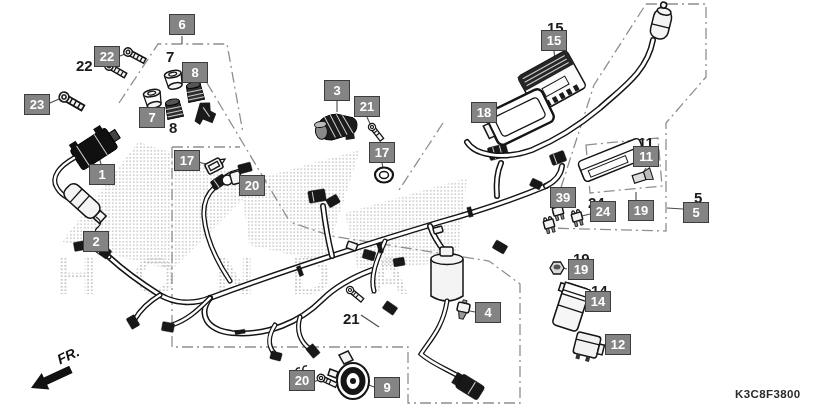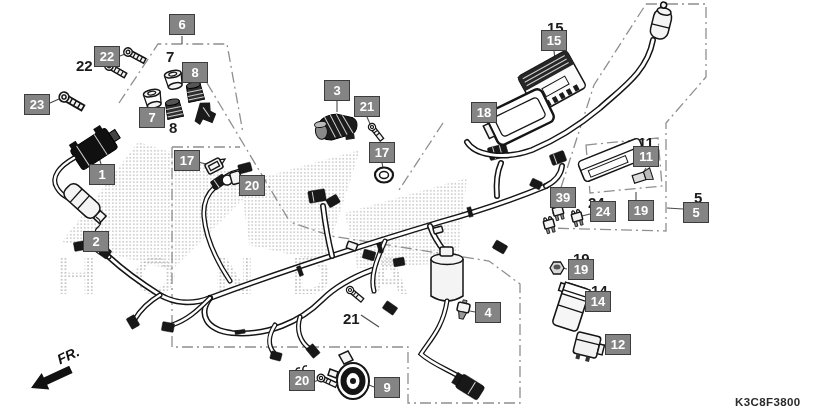--- a/index.html
+++ b/index.html
@@ -25,21 +25,21 @@
   .ln{fill:none;stroke:#151515;stroke-width:1.3;}
   .wdetail{stroke:#fff;stroke-width:1;opacity:.8;}
   
   .co{position:absolute;z-index:3;width:26px;height:21px;background:#848484;border:1px solid #3c3c3c;
       color:#fff;font-size:13px;font-weight:700;display:flex;align-items:center;justify-content:center;
       box-sizing:border-box;cursor:pointer;}
   .pn{position:absolute;z-index:2;font-size:15px;font-weight:600;color:#1c1c1c;}
   .fr{position:absolute;z-index:2;left:58px;top:352px;font-size:14px;font-weight:800;color:#111;
       transform:rotate(-25deg);transform-origin:left center;font-style:italic;}
   .code{position:absolute;z-index:2;left:735px;top:388px;font-size:11.5px;font-weight:700;
-        color:#2b2b2b;letter-spacing:.4px;margin-top:8px;}
+        color:#2b2b2b;letter-spacing:.4px;}
 </style>
 </head>
 <body>
 
 <div class="stage">
 
   <div>
     <div class="wm" style="left:62px;top:142px;width:200px;height:128px;clip-path:polygon(0% 78%,38% 0%,100% 30%,55% 100%);"></div>
     <div class="wm" style="left:240px;top:150px;width:120px;height:112px;clip-path:polygon(0% 30%,100% 0%,70% 100%,8% 85%);"></div>
     <div class="wm" style="left:345px;top:168px;width:122px;height:100px;clip-path:polygon(0% 45%,100% 10%,92% 95%,10% 100%);"></div>

